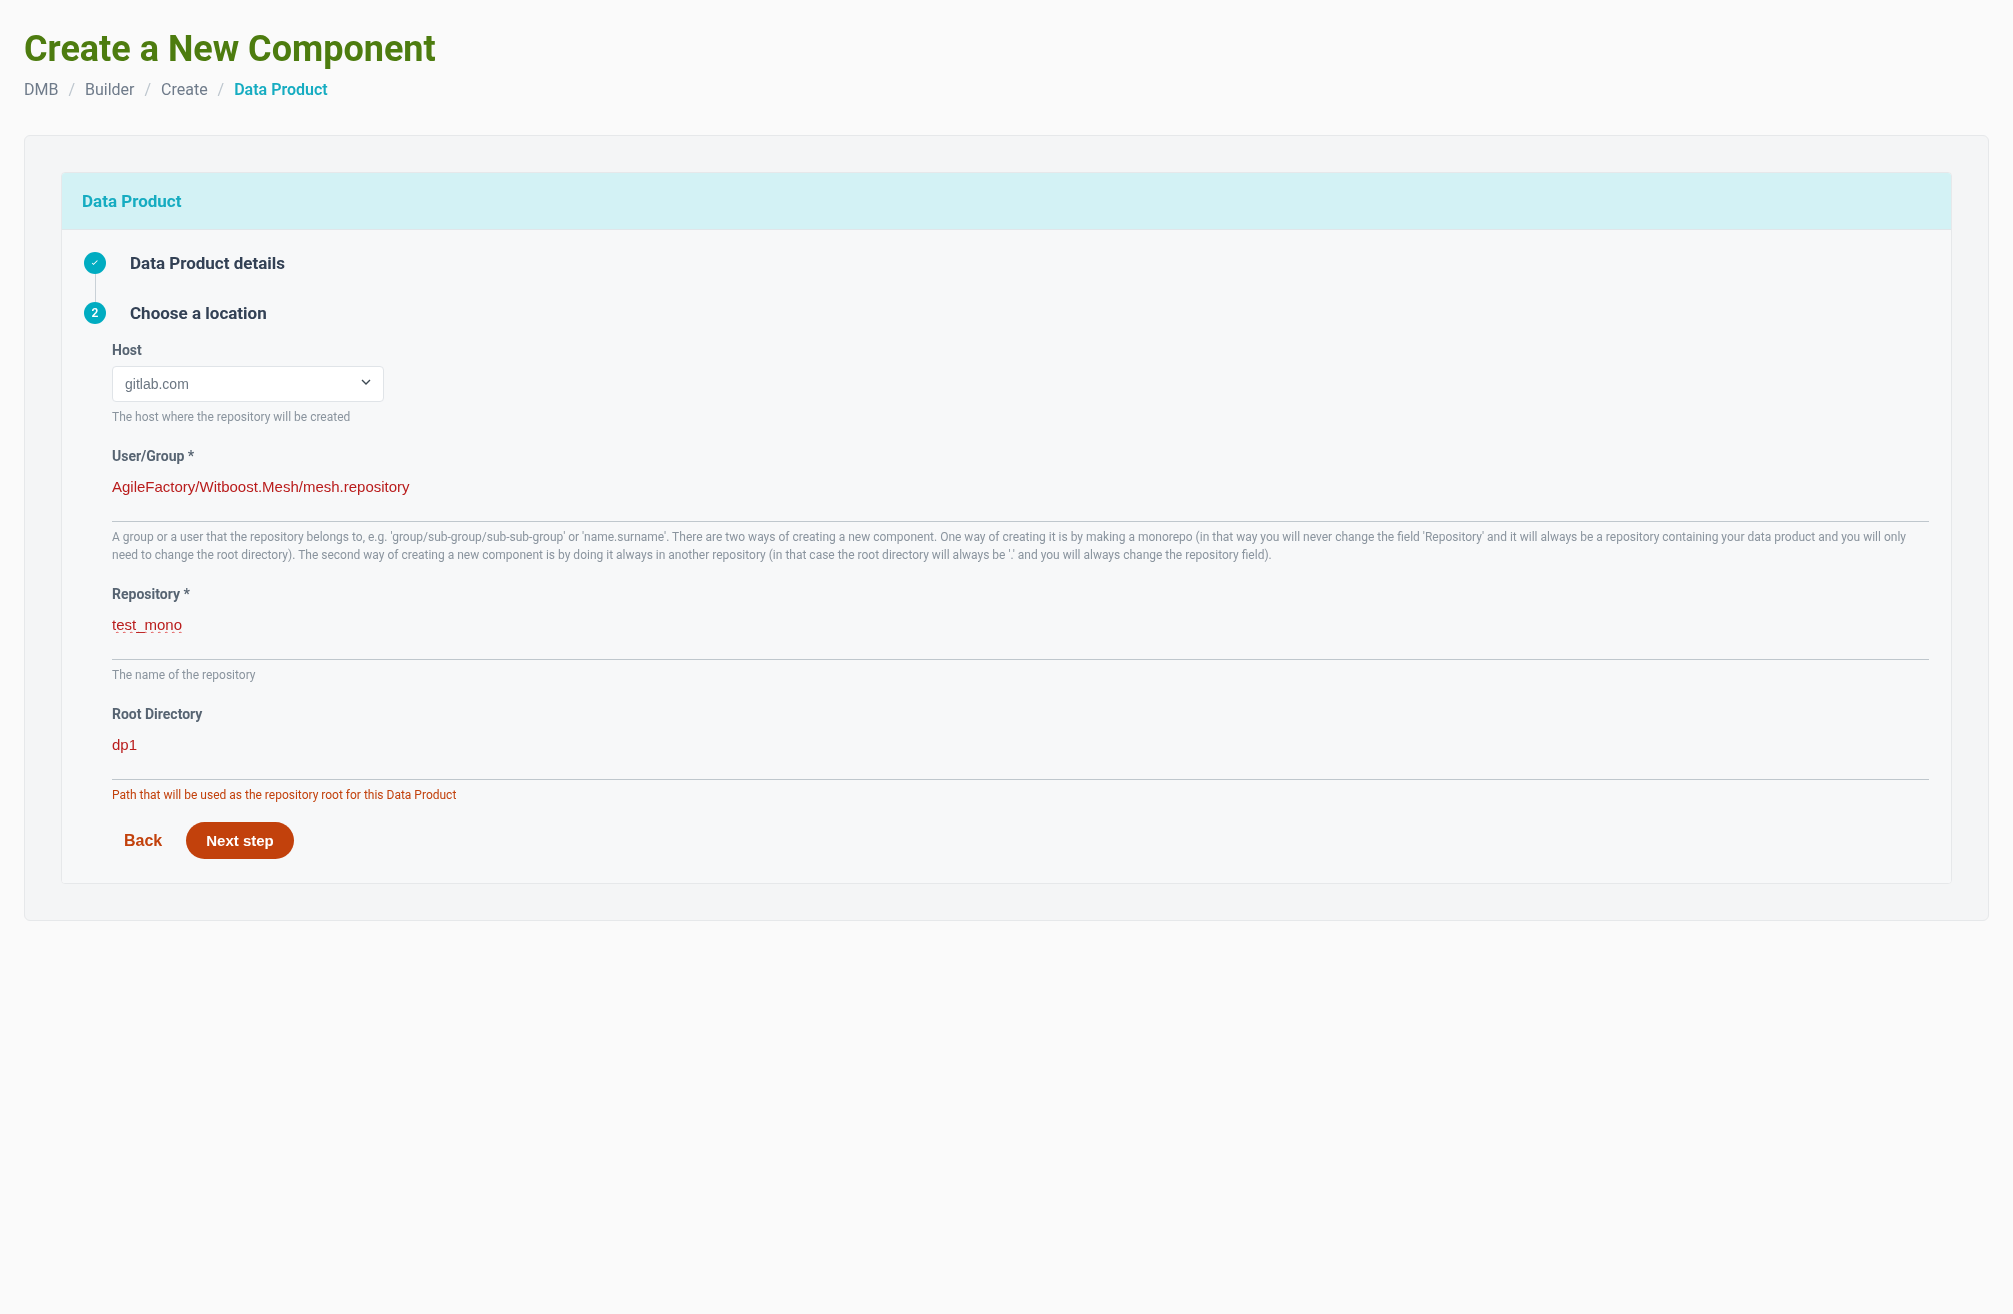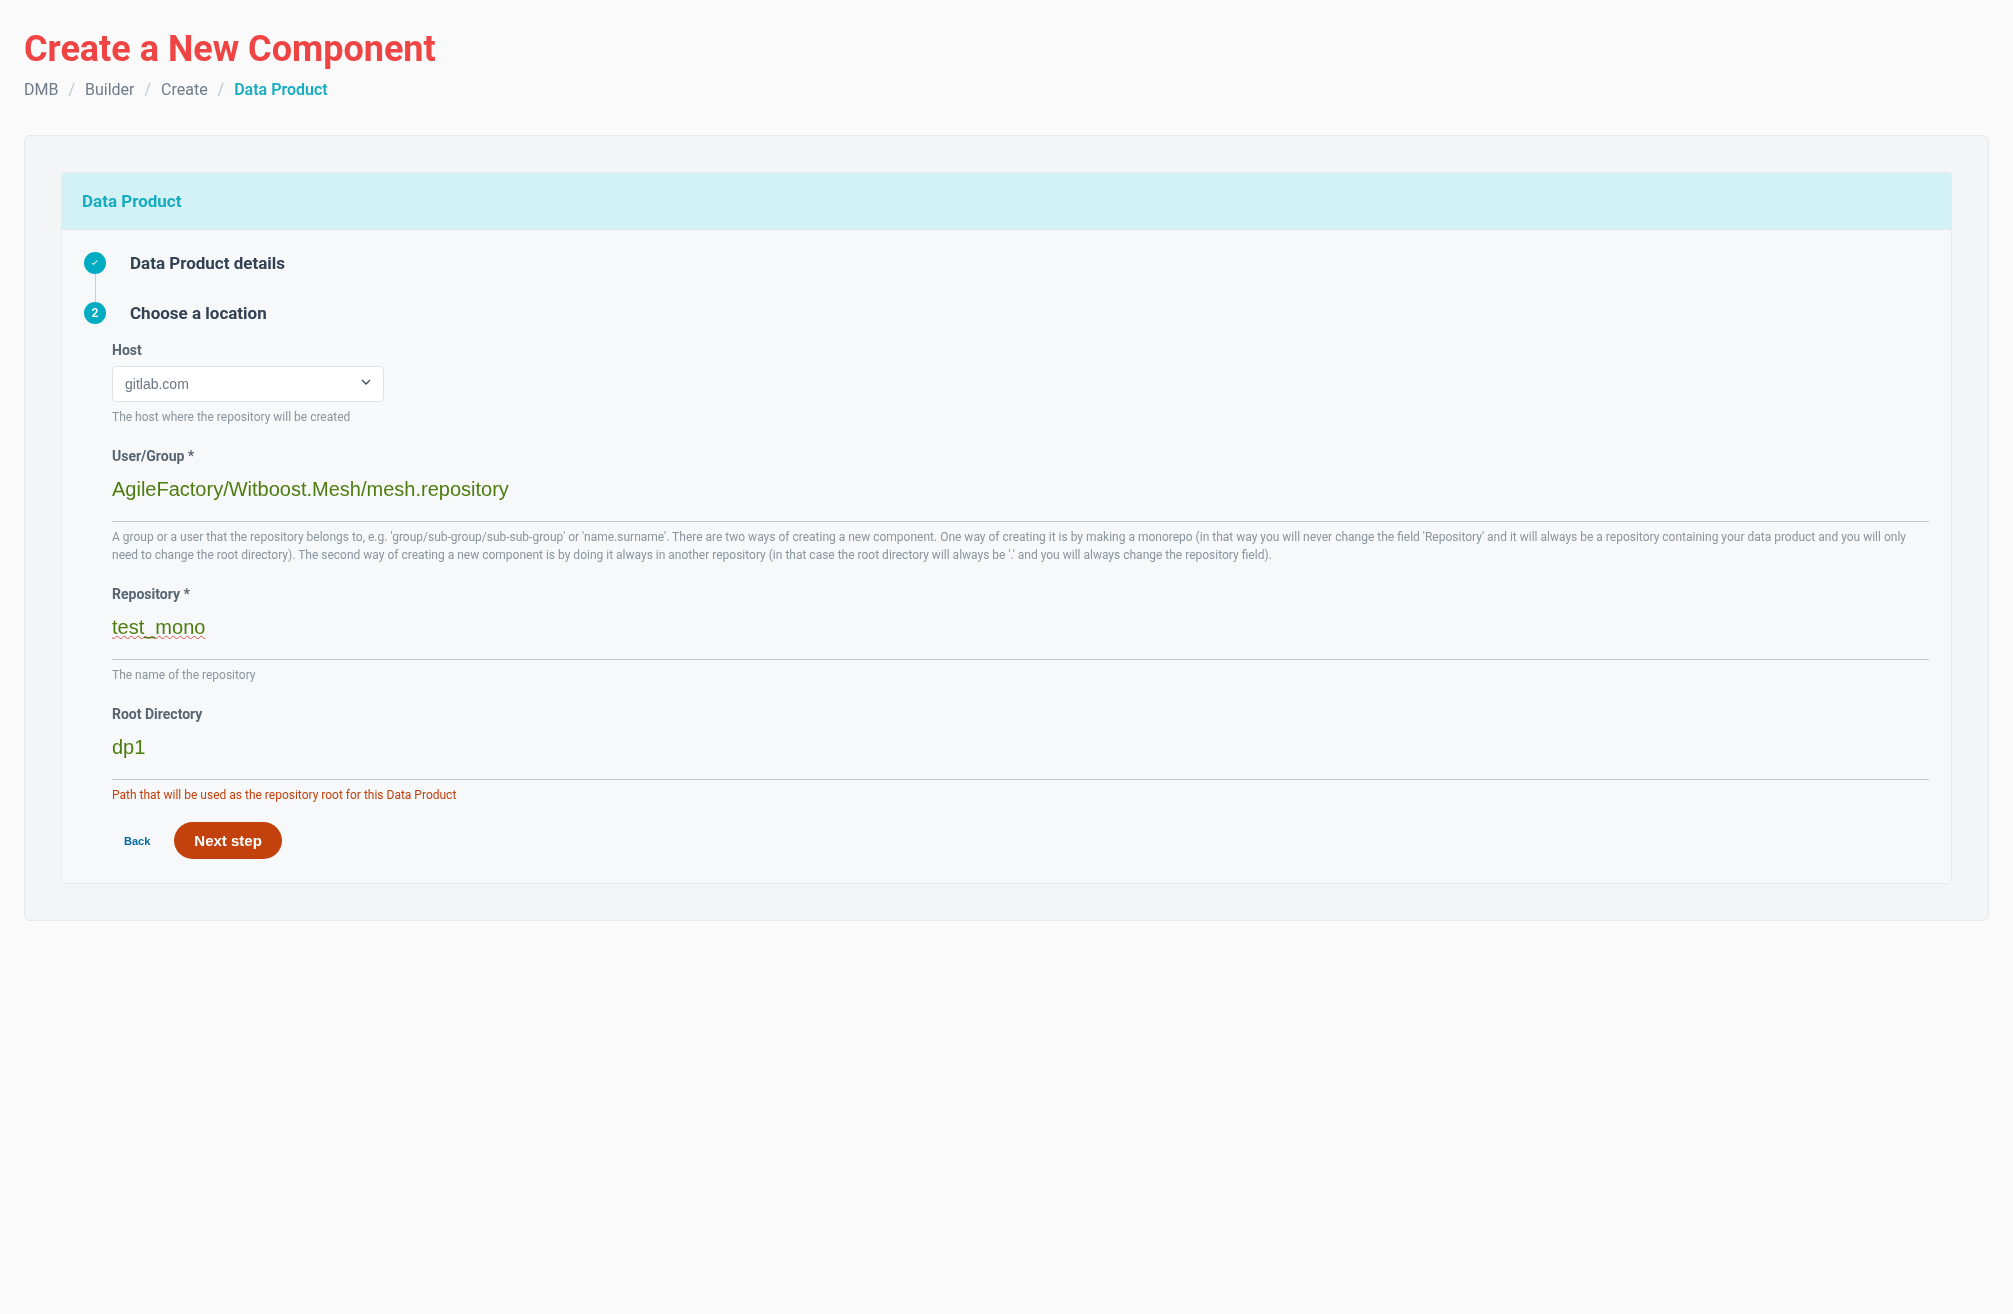--- a/index.html
+++ b/index.html
@@ -2,21 +2,21 @@
 <html><head>
 <meta charset="utf-8">
 <style>
   * { box-sizing: border-box; margin: 0; padding: 0; }
   html, body { font-family: -apple-system, BlinkMacSystemFont, "Segoe UI", Roboto, "Helvetica Neue", Arial, sans-serif; background: #fafafa; color: #333; }
   body { padding: 28px 24px 40px 24px; }
 
   .page-title {
     font-size: 36px;
     font-weight: 700;
-    color: #ef4444;
+    color: #4d7c0f;
     margin-bottom: 10px;
   }
 
   .breadcrumb {
     font-size: 16px;
     color: #6f7b8a;
     margin-bottom: 36px;
   }
   .breadcrumb .crumb {
     color: #6f7b8a;
@@ -130,23 +130,23 @@
     pointer-events: none;
   }
   .select-box .chev svg { width: 16px; height: 16px; stroke: #3d4852; fill:none; stroke-width:2; }
 
   
   .uinput {
     width: 100%;
     border: none;
     border-bottom: 1px solid #bfc7cd;
     background: transparent;
-    padding: 6px 0 20px 0;
-    font-size: 20px;
-    color: #4d7c0f;
+    padding: 6px 0 26px 0;
+    font-size: 15px;
+    color: #b91c1c;
     outline: none;
   }
 
   .spelled {
     text-decoration: underline;
     text-decoration-style: wavy;
     text-decoration-color: #e04d4d;
     text-decoration-thickness: 1px;
   }
 
@@ -154,23 +154,23 @@
   .actions {
     display: flex;
     align-items: center;
     gap: 12px;
     margin-top: 18px;
     padding-left: 0;
   }
   .btn-text {
     background: transparent;
     border: none;
-    font-size: 11px;
-    font-weight: 600;
-    color: #0369a1;
+    font-size: 16px;
+    font-weight: 600;
+    color: #c2410c;
     padding: 8px 12px;
     cursor: pointer;
   }
   .btn-primary {
     background: #c2410c;
     border: none;
     color: #fff;
     font-size: 15px;
     font-weight: 600;
     padding: 10px 20px;

